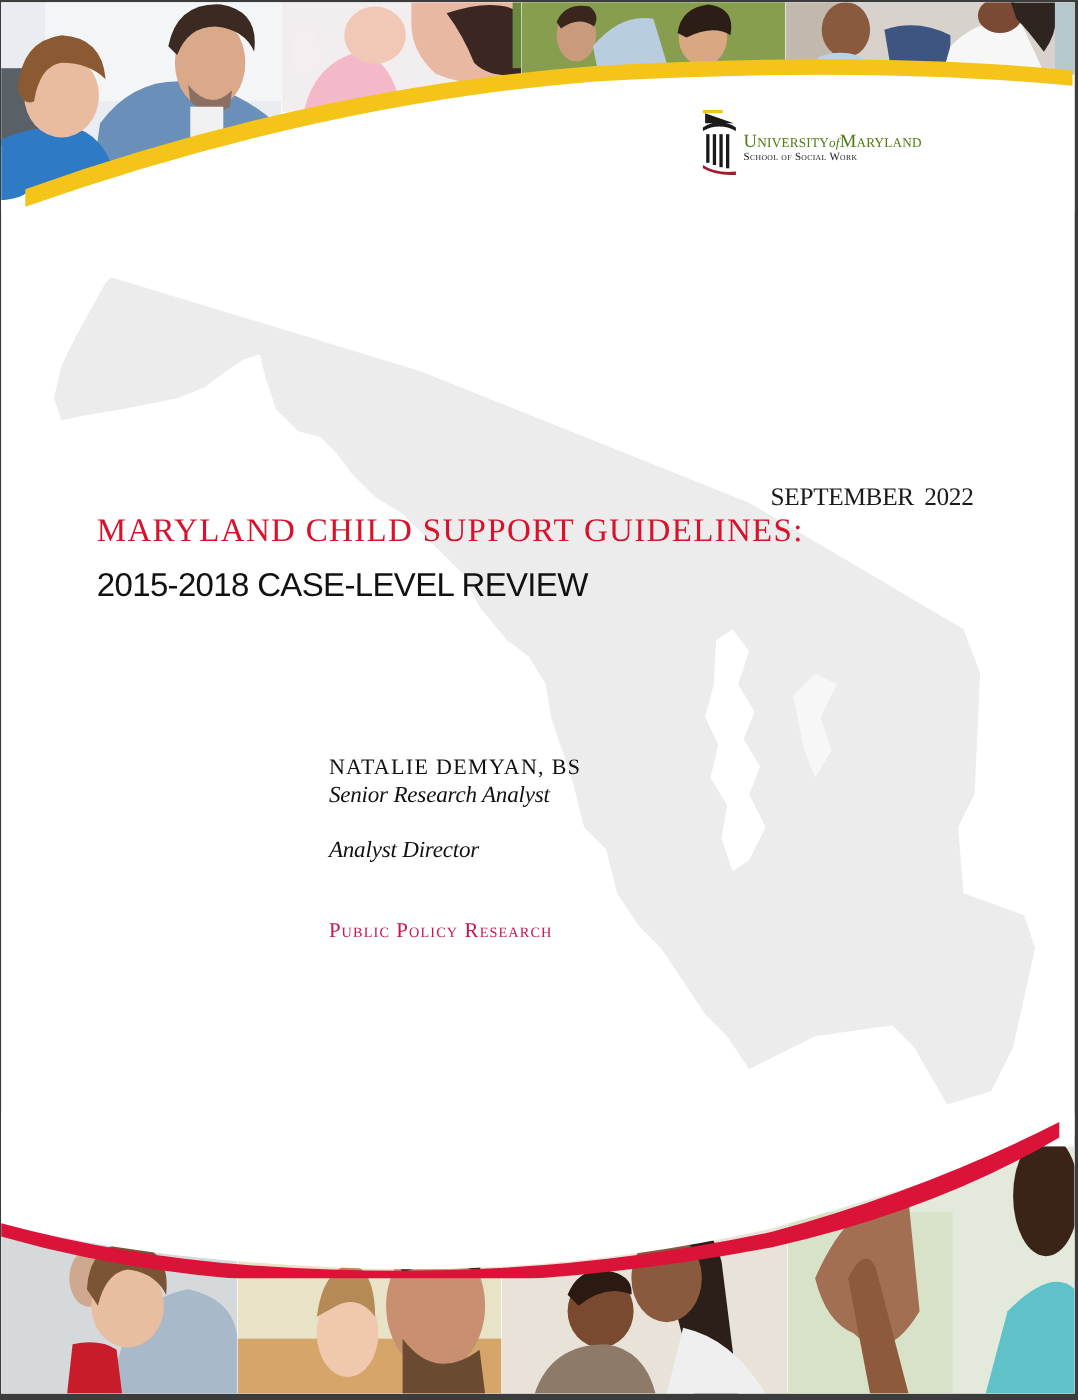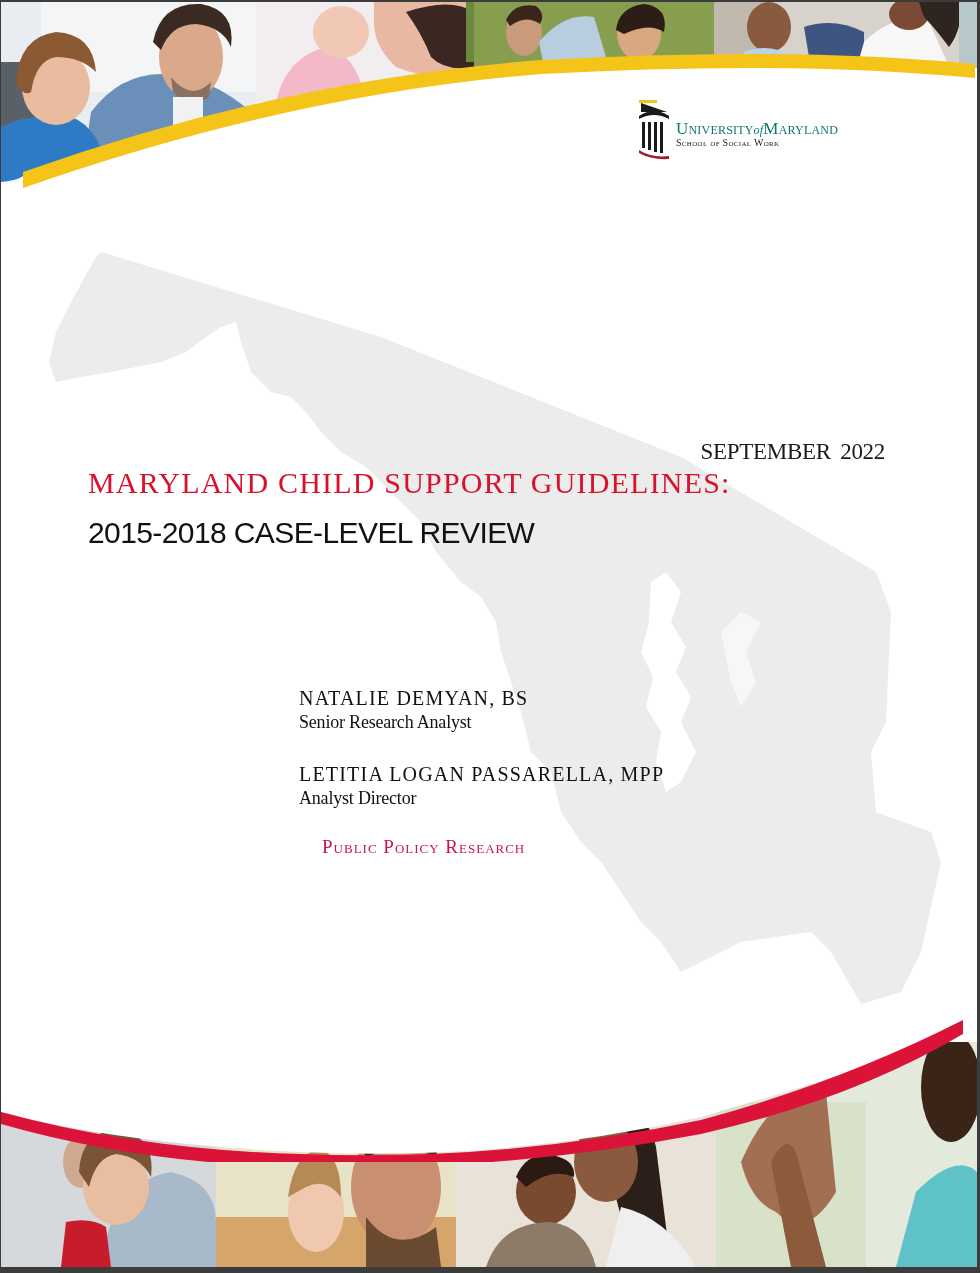--- a/index.html
+++ b/index.html
@@ -60,21 +60,21 @@
       left: 0; top: 0;
       width: 34px; height: 62px;
     }
     .logo-text-1 {
       position: absolute;
       left: 39px;
       top: 21px;
       font-family: "Liberation Serif", serif;
       font-size: 17px;
       letter-spacing: 0.2px;
-      color: #0f766e;
+      color: #4d7c0f;
       white-space: nowrap;
       font-variant: small-caps;
     }
     .logo-text-1 .of {
       font-style: italic;
       font-size: 12px;
       font-variant: normal;
     }
     .logo-text-2 {
       position: absolute;
@@ -133,38 +133,38 @@
     }
     .author-name {
       font-family: "Liberation Serif", serif;
       font-size: 20px;
       color: #111;
       letter-spacing: 1.2px;
       line-height: 26px;
     }
     .author-role {
       font-family: "Liberation Serif", serif;
-      font-size: 18px;
+      font-size: 21px;
       color: #111;
       line-height: 22px;
       letter-spacing: -0.2px;
+      font-style: italic;
     }
     .author-1 { top: 683px; }
     .author-2 { top: 759px; }
     .division {
       position: absolute;
       left: 298px;
       top: 834px;
       font-family: "Liberation Serif", serif;
       font-size: 19px;
       color: #c8154a;
       font-variant: small-caps;
       letter-spacing: 1px;
       white-space: nowrap;
-      margin-left: 23px;
     }
     
     .photo-strip-bottom {
       position: absolute;
       left: 0;
       top: 1040px;
       width: 976px;
       height: 225px;
     }
   </style>
@@ -261,21 +261,20 @@
 
     <div class="date">SEPTEMBER  2022</div>
     <div class="title-main">MARYLAND CHILD SUPPORT GUIDELINES:</div>
     <div class="title-sub">2015-2018 CASE-LEVEL REVIEW</div>
 
     <div class="author author-1">
       <div class="author-name">NATALIE DEMYAN, BS</div>
       <div class="author-role">Senior Research Analyst</div>
     </div>
     <div class="author author-2">
-      <div class="author-name">LETITIA LOGAN PASSARELLA, MPP</div>
       <div class="author-role">Analyst Director</div>
     </div>
 
     <div class="division">Public Policy Research</div>
 
     <div class="photo-strip-bottom">
 
       <div class="photo" style="left:0;top:60px;width:215px;height:165px;">
         <svg width="215" height="165" viewBox="0 0 215 165">
           <rect width="215" height="165" fill="#d6d9dc"></rect>

